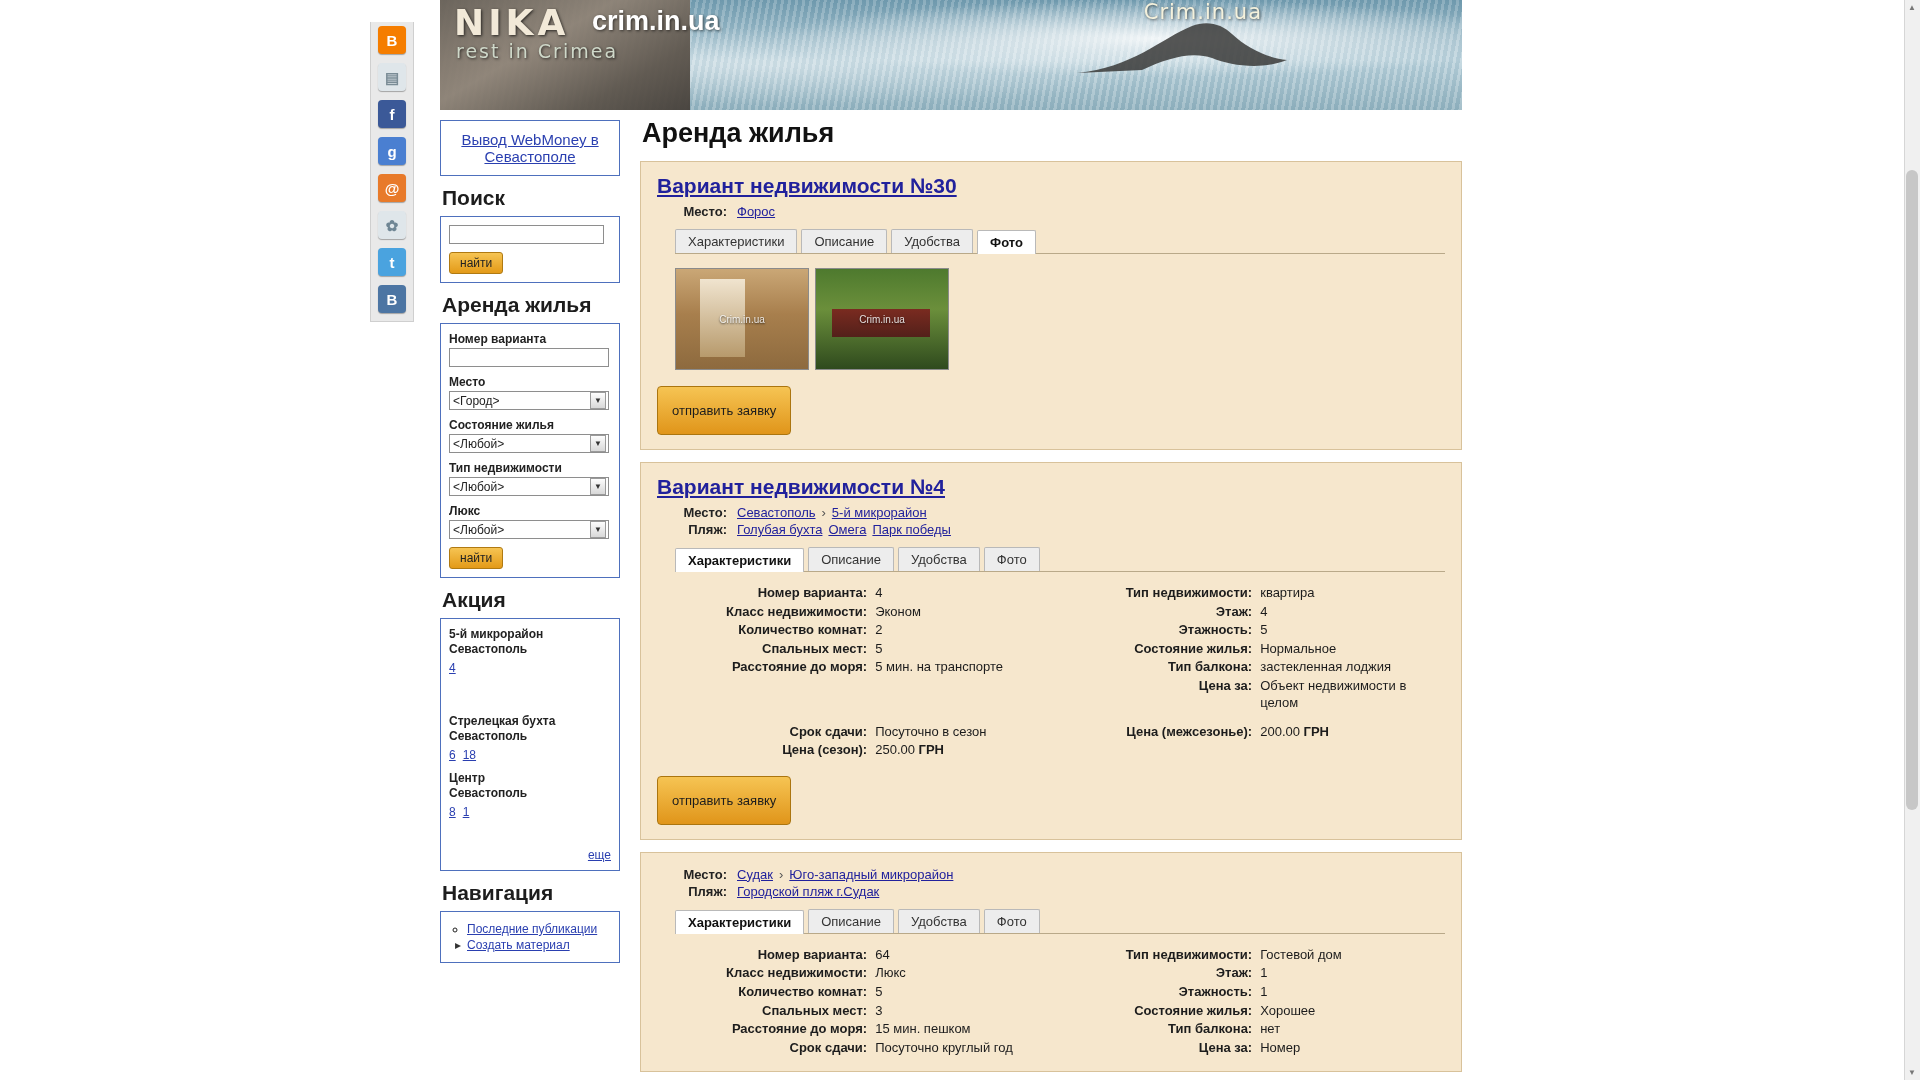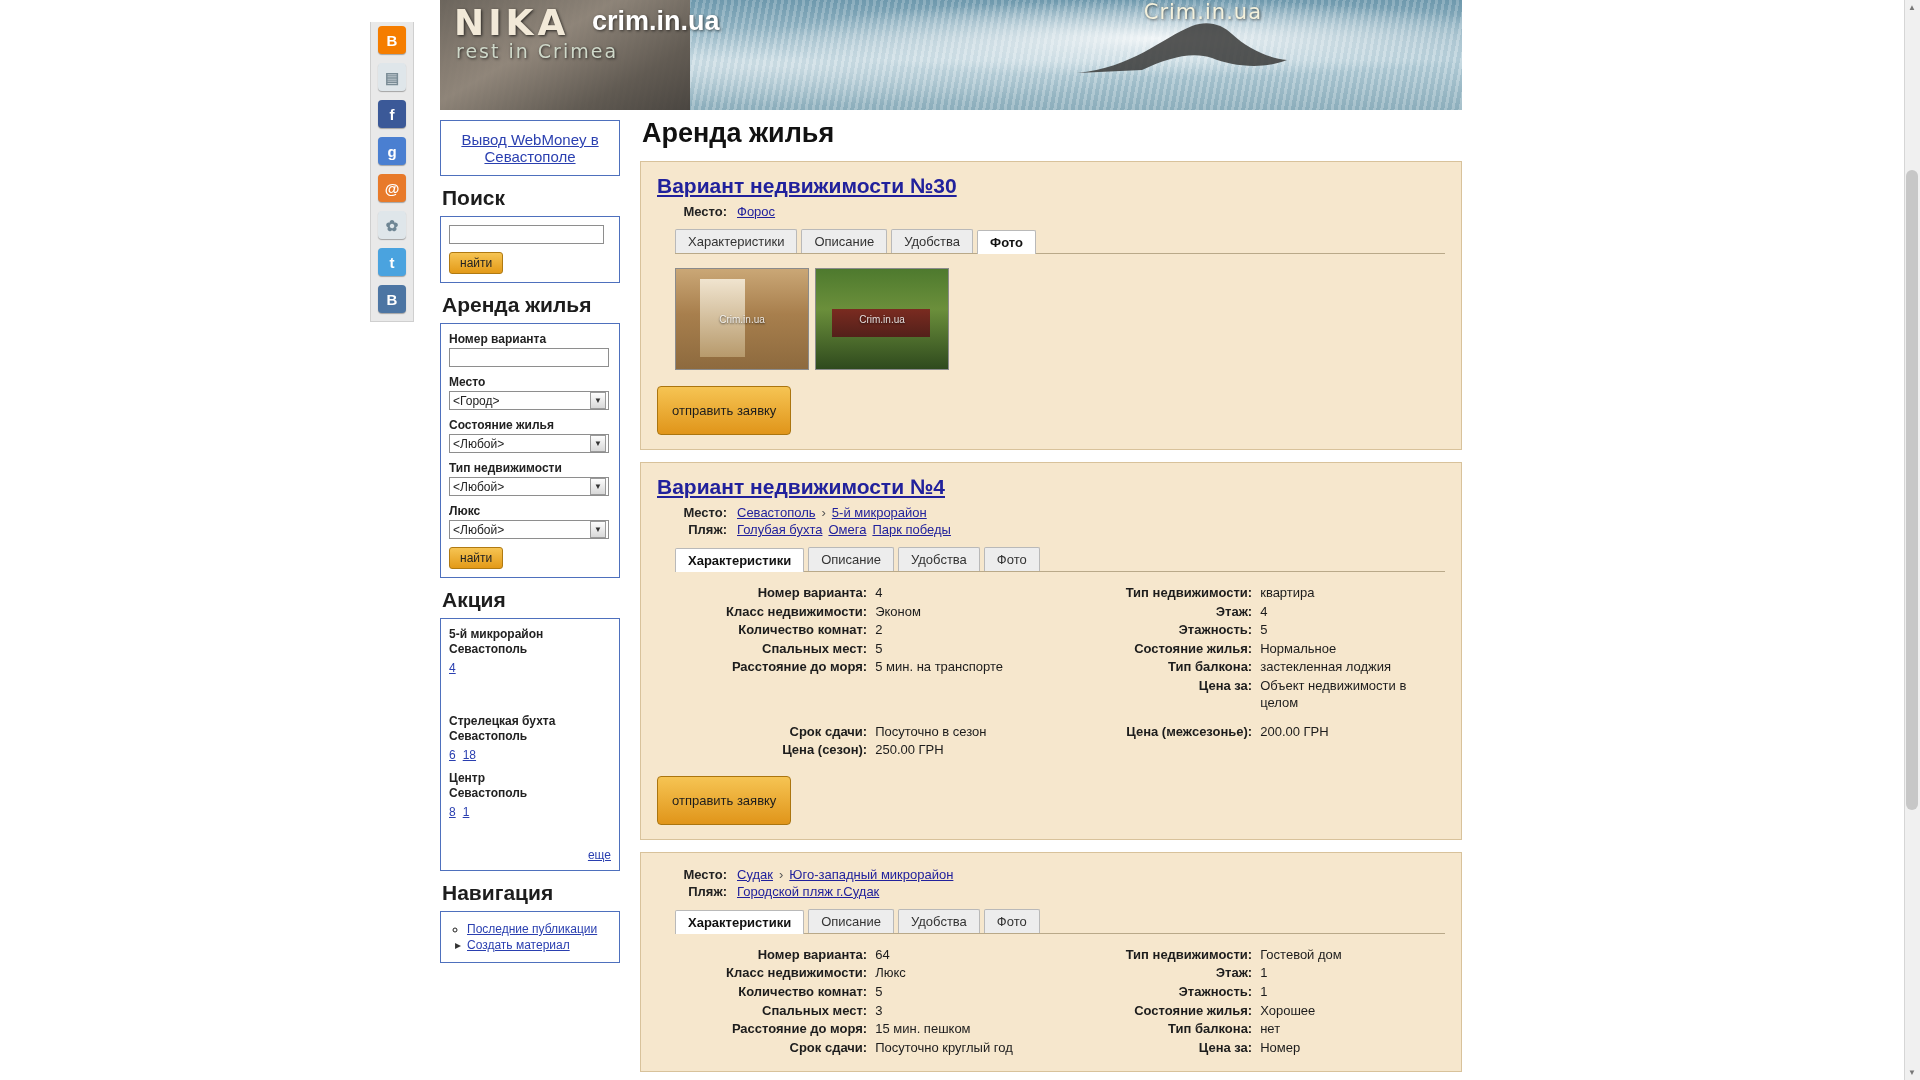--- a/index.html
+++ b/index.html
@@ -363,21 +363,21 @@
   }
   .spec-label {
     width: 52%;
     text-align: right;
     font-weight: bold;
     color: #1c1c1c;
     padding-right: 8px;
     box-sizing: border-box;
   }
   .spec-value { width: 48%; color: #1c1c1c; }
-  .spec-value b { font-weight: normal; margin-top: 24px; }
+  .spec-value b { font-weight: bold; margin-top: 24px; }
   .spec-extra { margin-top: 10px; }
 
   
   .scrollbar {
     position: absolute;
     right: 0; top: 0; width: 15px; height: 1080px;
     background: #f0f0f0;
     border-left: 1px solid #d6d6d6;
   }
   .scroll-thumb {

